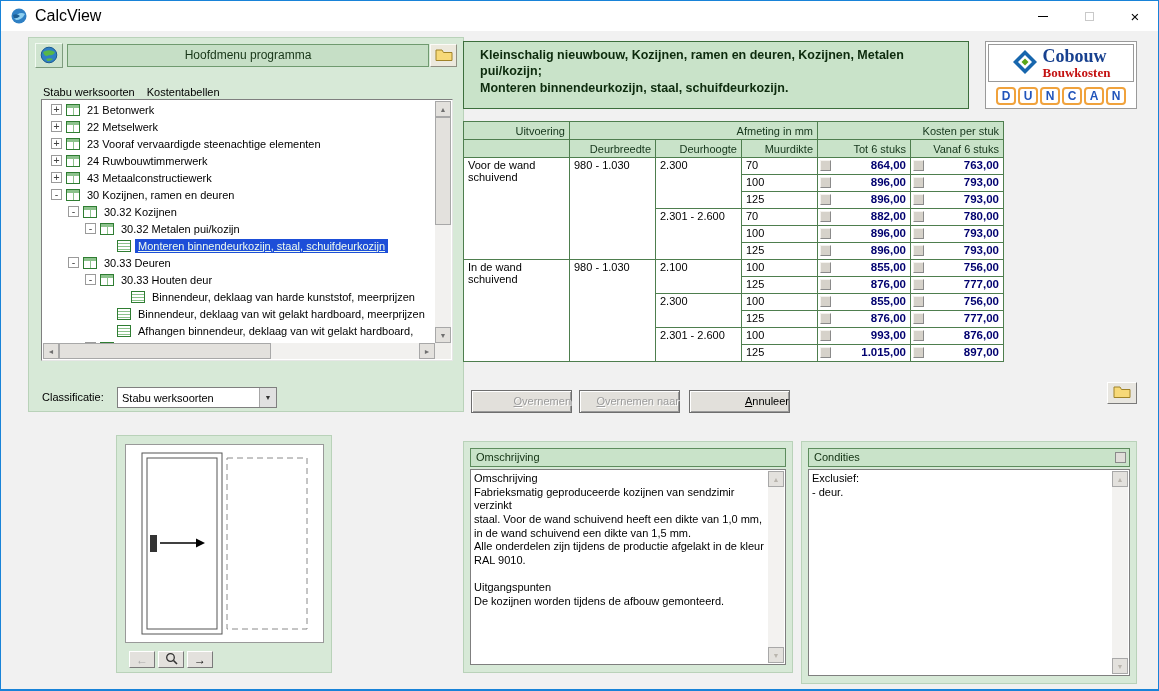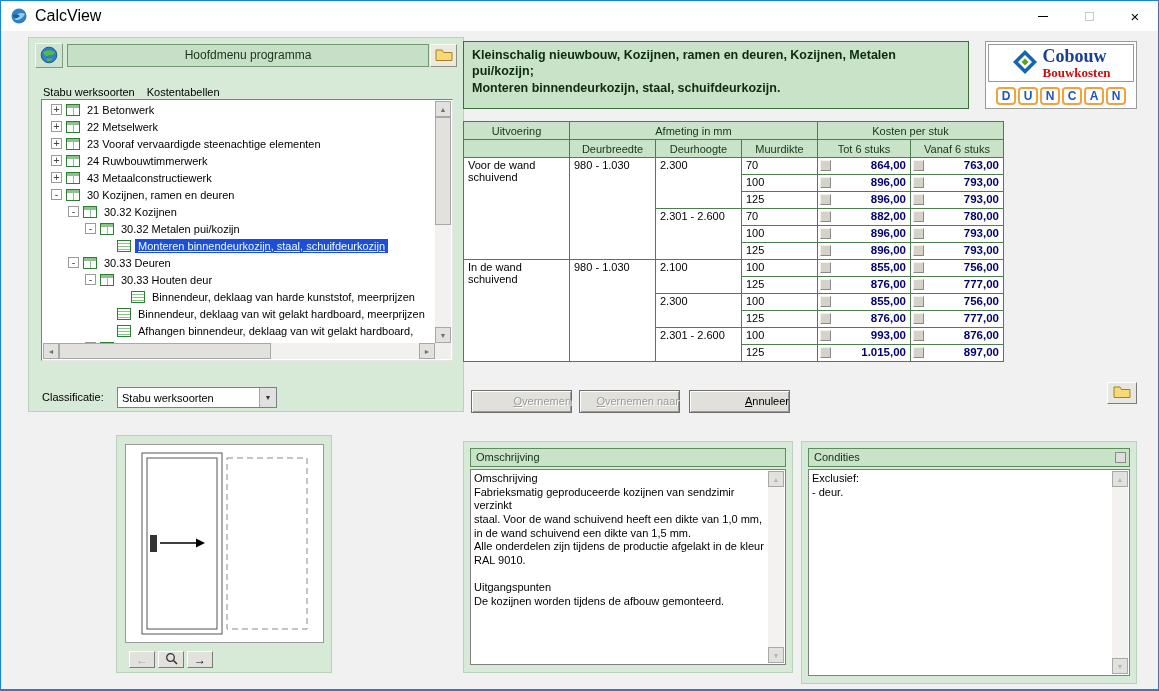--- a/index.html
+++ b/index.html
@@ -73,34 +73,34 @@
   
   .preview-panel { left:115px; top:434px; width:216px; height:238px; }
   .preview-image { position:absolute; left:8px; top:8px; width:199px; height:199px; background:#fff; border:1px solid #999; }
   .preview-nav { position:absolute; left:12px; top:215px; display:flex; gap:3px; }
   .nav-btn { width:26px; height:17px; background:#e3e1dd; border:1px solid; border-color:#fff #7a7a7a #7a7a7a #fff;
              display:flex; align-items:center; justify-content:center; font-size:12px; }
   .nav-btn.disabled { color:#a9a9a9; }
 
   
   .desc-box { position:absolute; left:462px; top:40px; width:506px; height:68px; background:#c9e3c9;
-              border:1px solid #3c6e3c; padding:5px 8px; font-size:12.5px; font-weight:bold;
+              border:1px solid #3c6e3c; padding:5px 16px; font-size:12.5px; font-weight:bold;
               color:#0d2b0d; white-space:pre-line; line-height:1.3; }
   .logo-box { position:absolute; left:984px; top:40px; width:152px; height:68px; background:#fff; border:1px solid #9a9a9a; }
   .cobouw { height:38px; margin:2px; border:1px solid #999; display:flex; align-items:center; justify-content:center; gap:5px; }
   .cobouw1 { font-family:"Liberation Serif", serif; font-size:18px; font-weight:bold; color:#17408f; line-height:1; }
   .cobouw2 { font-family:"Liberation Serif", serif; font-size:13px; font-weight:bold; color:#c41111; line-height:1; margin-top:1px; text-align:right; }
   .duncan { display:flex; gap:2px; justify-content:center; padding-top:3px; }
   .duncan-letter { width:20px; height:18px; border:2px solid #f0a23c; border-radius:4px; background:#fff;
                    color:#2255bb; font-weight:bold; font-size:12px; display:flex; align-items:center; justify-content:center; }
 
   
   .price-table { position:absolute; left:462px; top:120px; border-collapse:collapse; table-layout:fixed; }
   .price-table th, .price-table td { border:1px solid #4e7e4e; font-size:11px; padding:1px 4px; overflow:hidden; }
-  .price-table th { background:#c9e3c9; font-weight:normal; text-align:center; height:18px; color:#14351a; }
+  .price-table th { background:#c9e3c9; font-weight:normal; text-align:right; height:18px; color:#14351a; }
   .price-table td { background:#fff; vertical-align:top; height:17px; }
   td.cost { position:relative; text-align:right; padding-left:17px; }
   .cost-sq { position:absolute; left:2px; top:2px; width:11px; height:11px; background:#d6d2ca;
              border:1px solid; border-color:#f4f2ee #8a8a8a #8a8a8a #f4f2ee; }
   .cost-val { font-weight:bold; color:#00006f; font-size:11.5px; }
 
   
   .action-btn { position:absolute; top:380px; width:101px; height:23px; background:#e2e0db;
                 border:1px solid #6e6e6e; box-shadow: inset 1px 1px 0 #fff, inset -1px -1px 0 #9a9a9a;
                 text-align:right; line-height:21px;margin-top:9px; }

